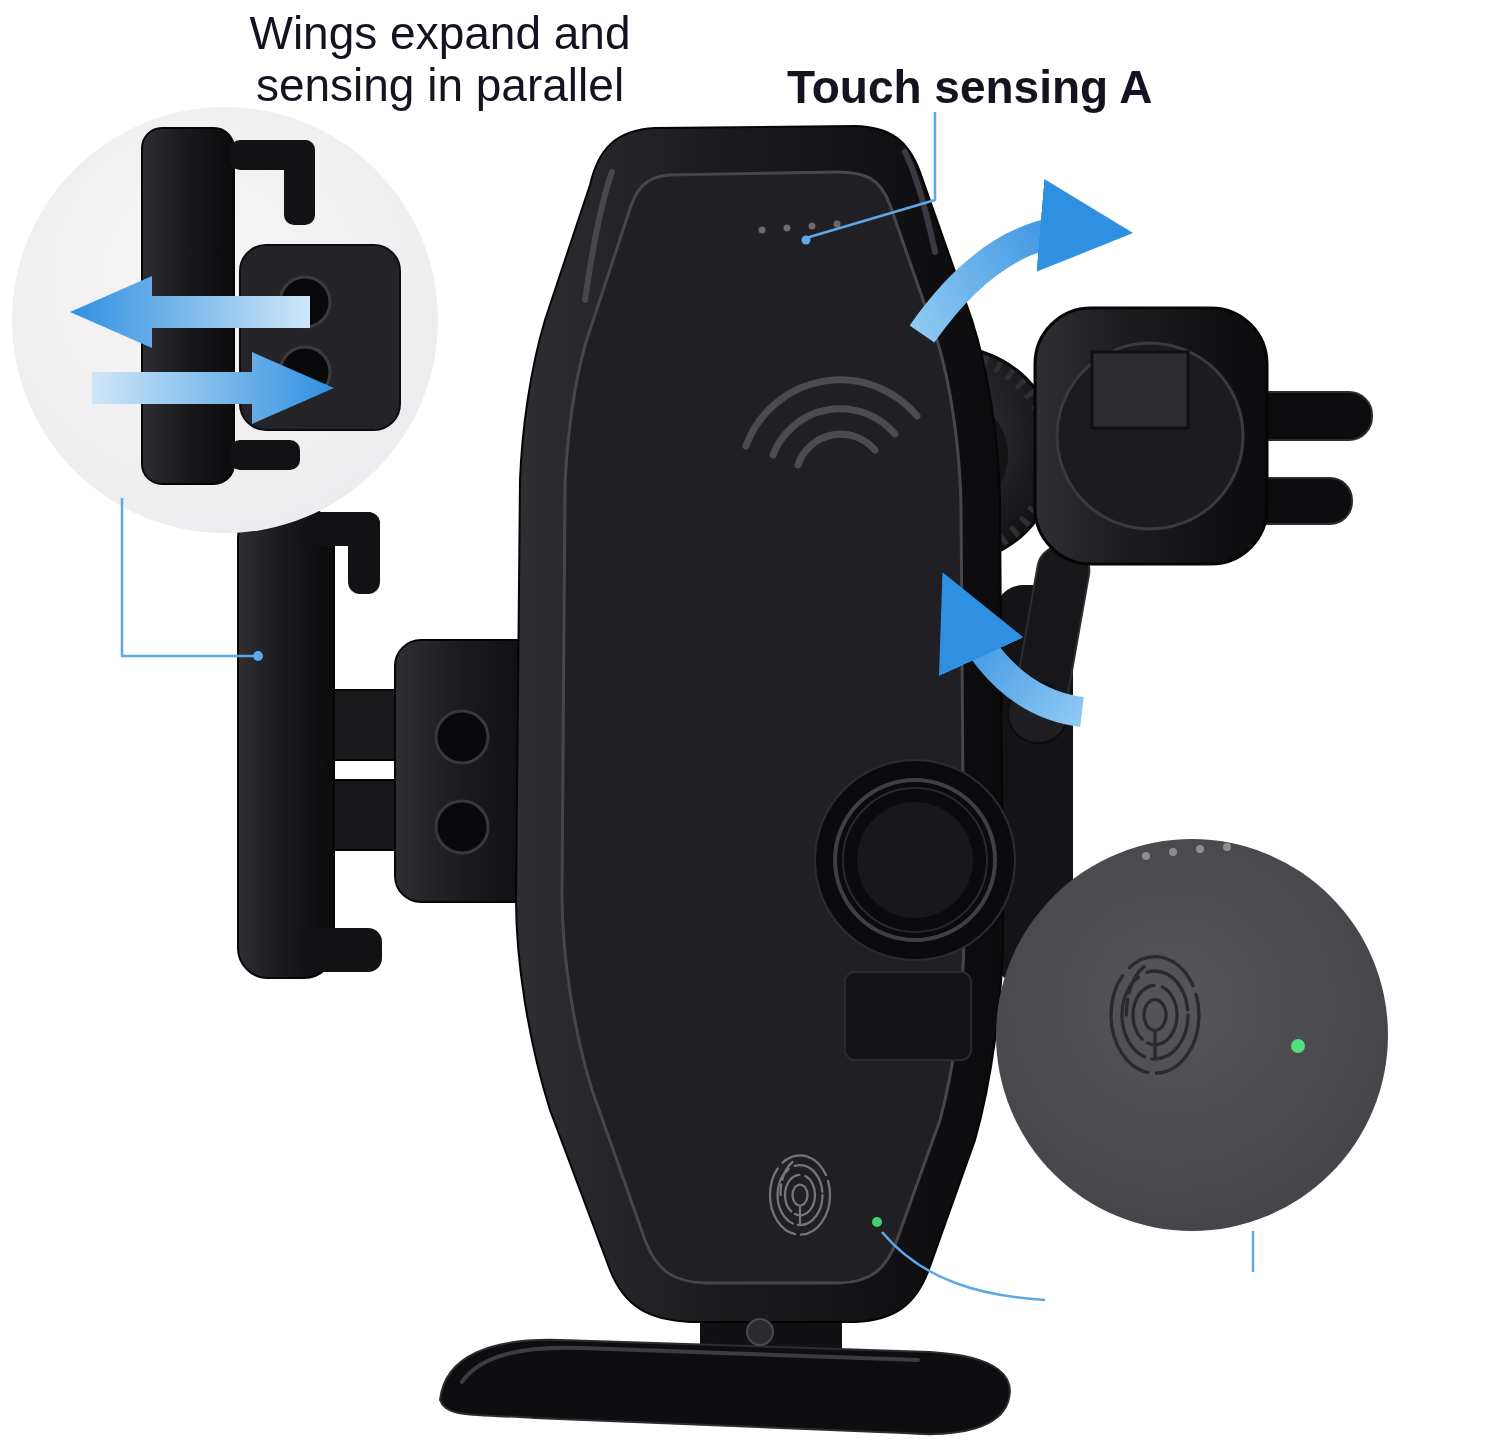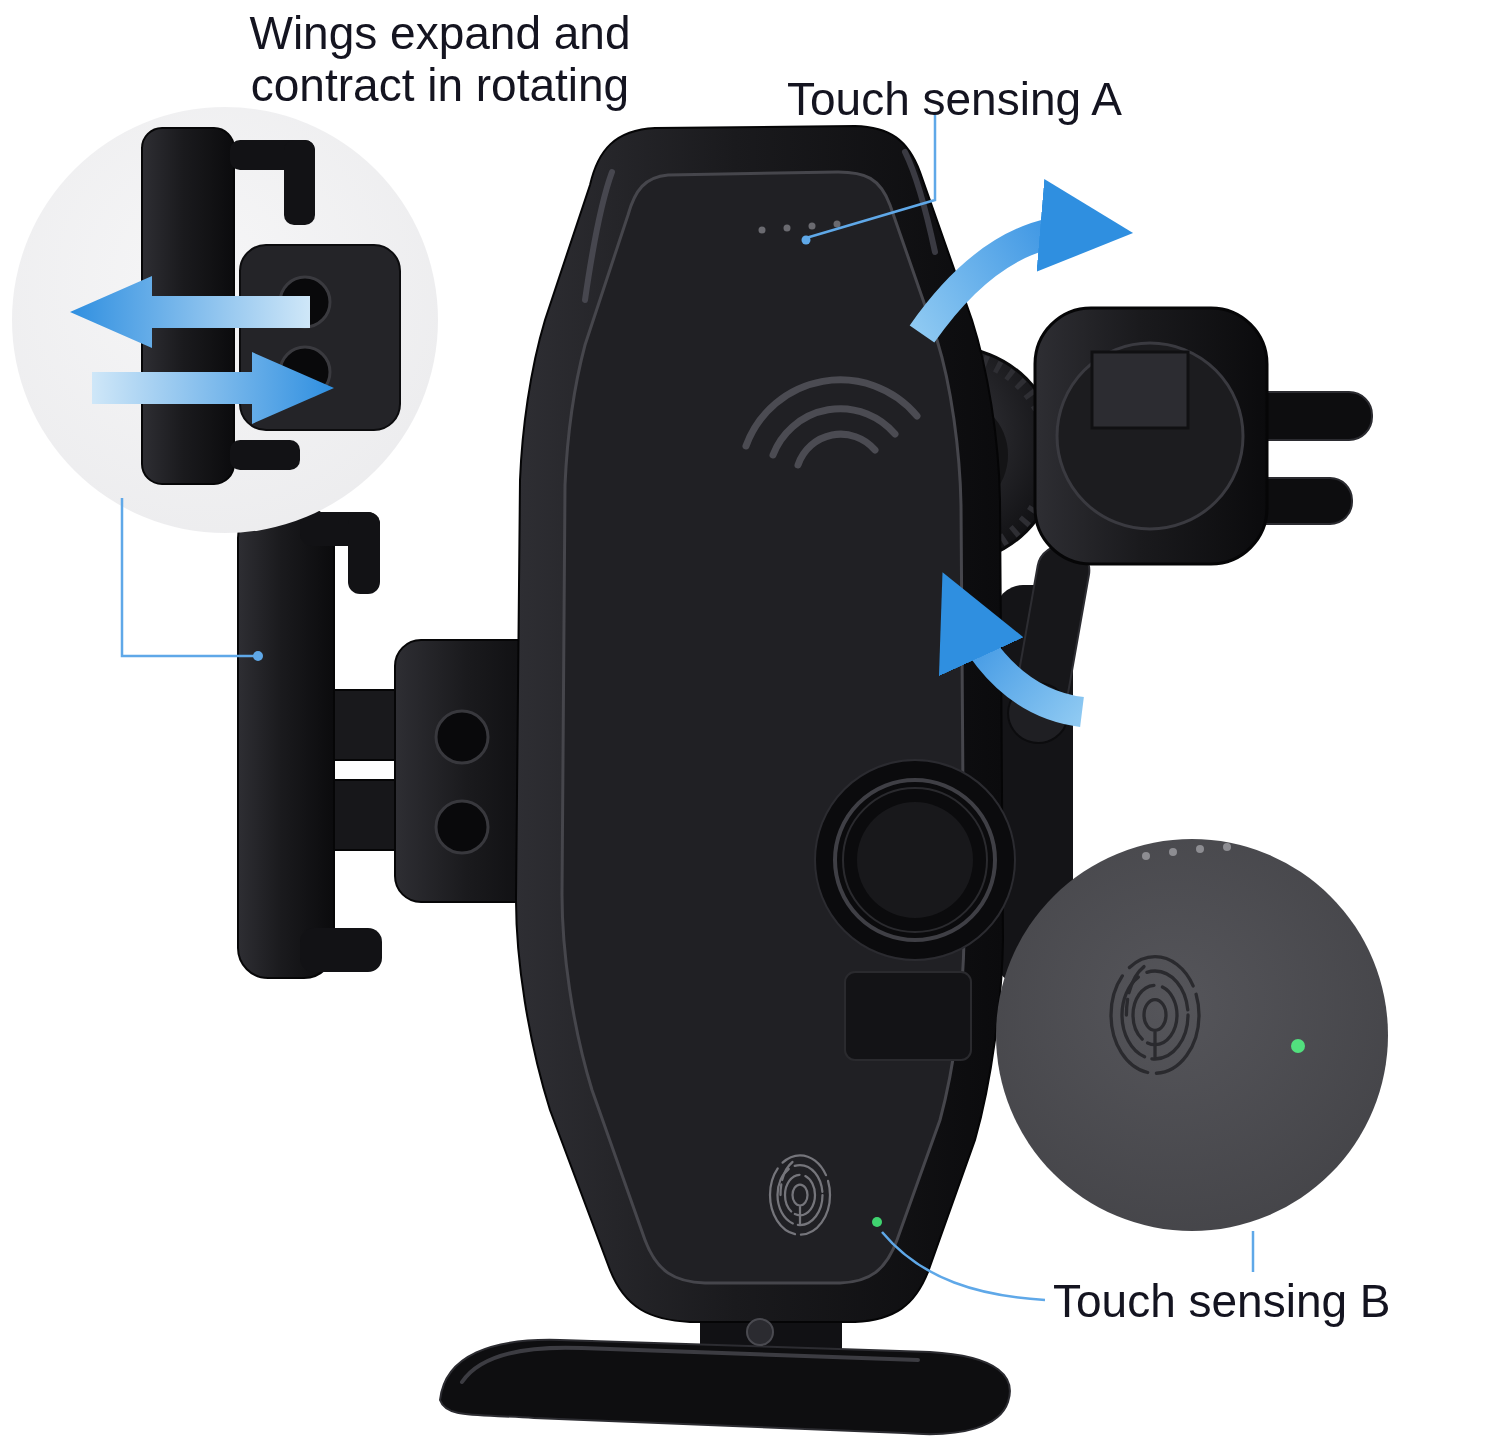--- a/index.html
+++ b/index.html
@@ -15,21 +15,21 @@
   .ann{
     position:absolute;
     color:#141420;
     font-size:46px;
     line-height:1.12;
     white-space:nowrap;
     font-weight:400;
   }
   .ann-wings{left:180px;top:8px;width:520px;text-align:center;}
   .ann-wings-2{left:180px;top:60px;width:520px;text-align:center;}
-  .ann-touch-a{left:787px;top:74px;}
+  .ann-touch-a{left:787px;top:62px;font-weight:bold;}
   .ann-rotating{left:1108px;top:198px;}
   .ann-touch-b{left:1053px;top:1276px;}
 </style>
 </head>
 <body>
 
 <div class="stage">
 
   <svg class="art" width="1489" height="1452" viewBox="0 0 1489 1452">
     <defs>
@@ -206,17 +206,16 @@
       <path d="M122,498 L122,656 L254,656"></path>
       <path d="M1253,1231 L1253,1272"></path>
       <path d="M882,1232 C922,1280 980,1296 1045,1300"></path>
     </g>
     <circle cx="806" cy="240" r="4.5" fill="#5fa8e8"></circle>
     <circle cx="258" cy="656" r="5" fill="#5fa8e8"></circle>
 
   </svg>
 
   <div class="ann ann-wings">Wings expand and</div>
-  <div class="ann ann-wings-2">contract in rotating</div>
+  <div class="ann ann-wings-2">sensing in parallel</div>
   <div class="ann ann-touch-a">Touch sensing A</div>
-  <div class="ann ann-touch-b">Touch sensing B</div>
 
 </div>
 
 </body></html>

